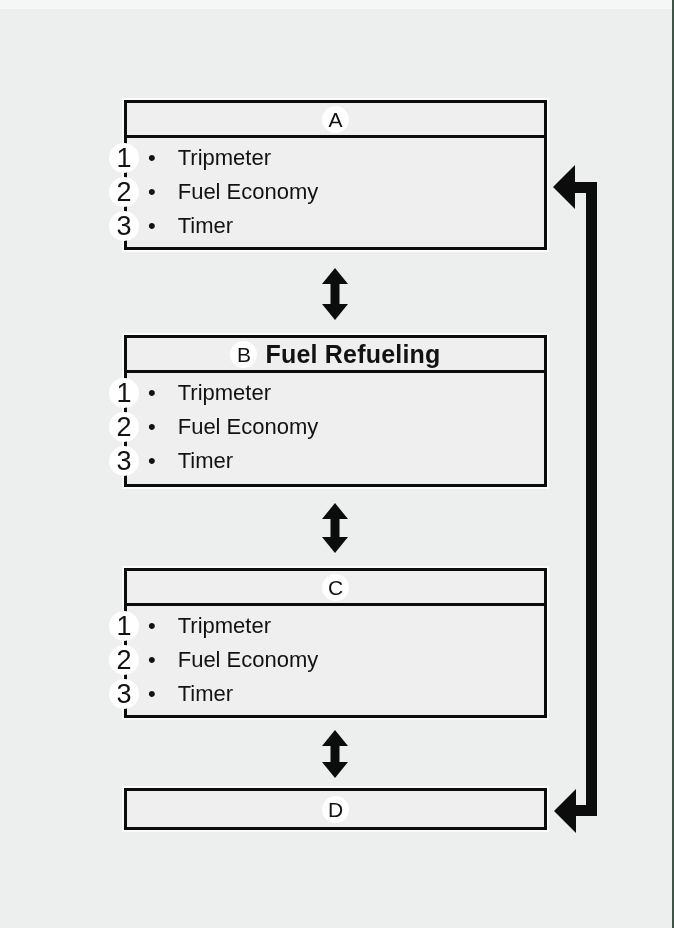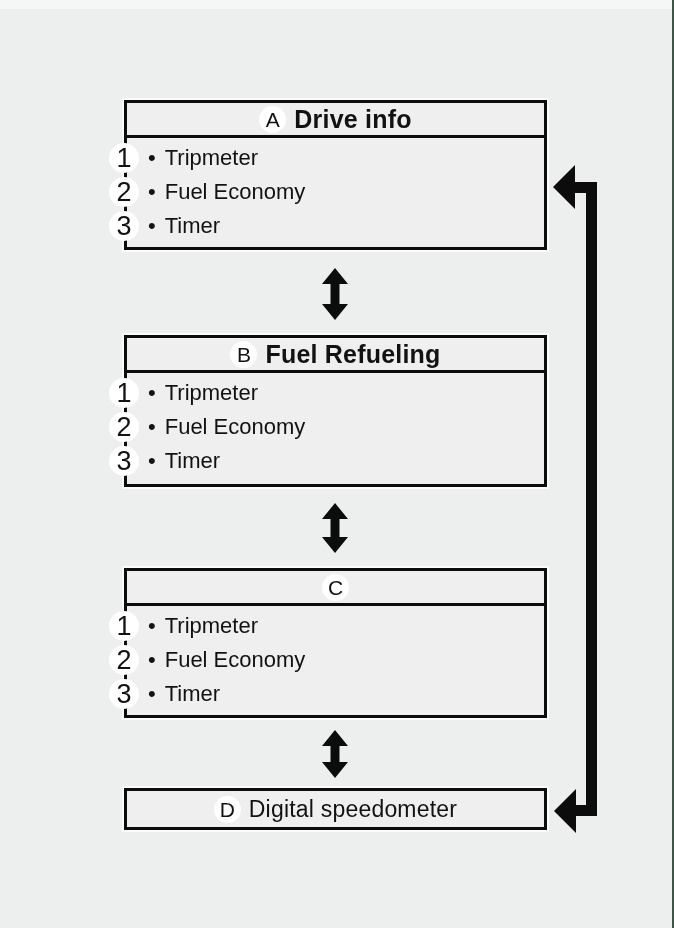--- a/index.html
+++ b/index.html
@@ -46,37 +46,36 @@
   }
   .items li{
     position:relative;height:34px;
     display:flex;align-items:center;
   }
   .num-badge{
     position:absolute;left:-18px;top:2px;
     width:30px;height:30px;font-size:27px;
   }
   .dot{margin-left:21px;font-size:22px;line-height:1;}
-  .item-label{margin-left:9px;font-size:22px;white-space:nowrap;}
+  .item-label{margin-left:22px;font-size:22px;white-space:nowrap;}
   svg.connectors{
     position:absolute;left:0;top:0;
     pointer-events:none;
   }
   .connector-fill{fill:#0c0c0c;}
 </style>
 </head>
 <body>
 
 <div class="stage">
   <div class="top-glow"></div>
 
   <section class="mode-box" style="top:100px;height:150px;">
     <header>
       <span class="badge letter-badge">A</span>
-      <span class="mode-title">Drive info</span>
     </header>
     <ul class="items">
       <li>
         <span class="badge num-badge">1</span>
         <span class="dot">•</span>
         <span class="item-label">Tripmeter</span>
       </li>
       <li>
         <span class="badge num-badge">2</span>
         <span class="dot">•</span>
@@ -133,21 +132,20 @@
         <span class="badge num-badge">3</span>
         <span class="dot">•</span>
         <span class="item-label">Timer</span>
       </li>
     </ul>
   </section>
 
   <section class="mode-box single" style="top:788px;height:42px;">
     <header>
       <span class="badge letter-badge">D</span>
-      <span class="mode-title regular">Digital speedometer</span>
     </header>
   </section>
 
   <svg class="connectors" width="674" height="928" viewBox="0 0 674 928">
     <path class="connector-fill" d="M335 268 L348 284 L339.5 284 L339.5 304 L348 304 L335 320 L322 304 L330.5 304 L330.5 284 L322 284 Z"></path>
     <path class="connector-fill" d="M335 503 L348 519 L339.5 519 L339.5 537 L348 537 L335 553 L322 537 L330.5 537 L330.5 519 L322 519 Z"></path>
     <path class="connector-fill" d="M335 730 L348 746 L339.5 746 L339.5 762 L348 762 L335 778 L322 762 L330.5 762 L330.5 746 L322 746 Z"></path>
     <g>
       <path class="connector-fill" d="M575 182 H597 V816 H572 V805 H586 V193 H575 Z"></path>
       <path class="connector-fill" d="M553 187 L575 165 L575 209 Z"></path>

